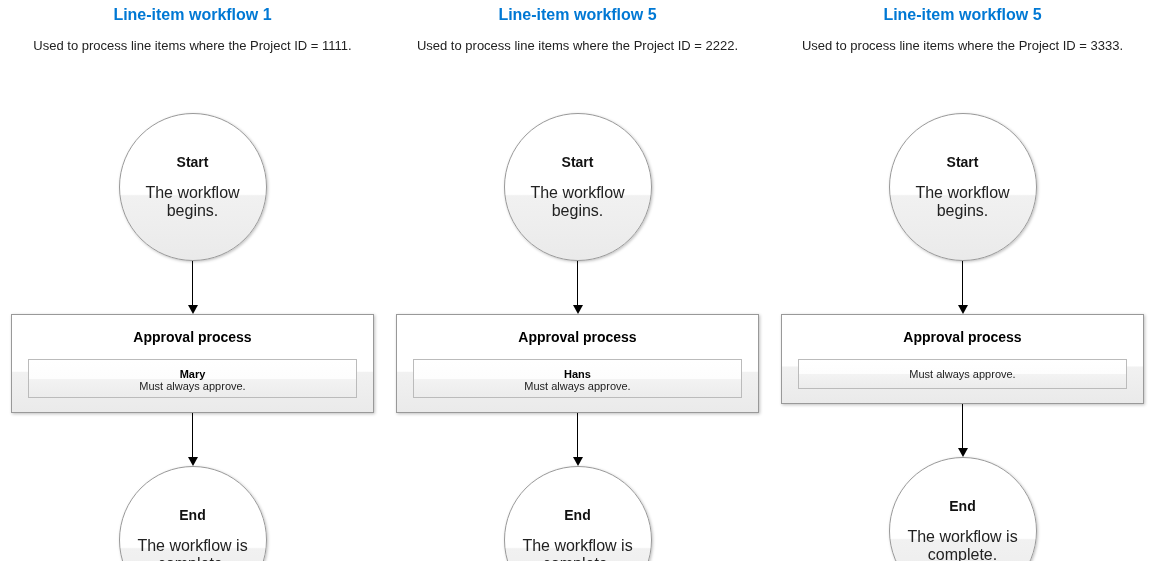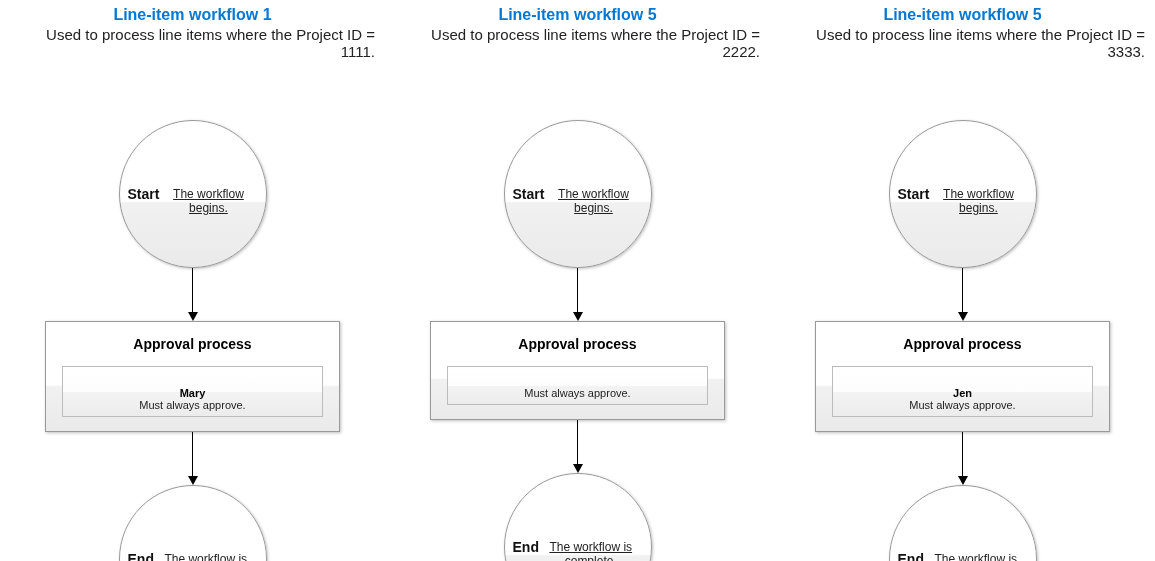--- a/index.html
+++ b/index.html
@@ -23,84 +23,84 @@
     align-items: center;
   }
   .col-title {
     font-size: 16px;
     font-weight: 700;
     color: #0078d4;
     text-align: center;
     cursor: pointer;
   }
   .col-sub {
-    font-size: 15px;
+    font-size: 13px;
     color: #222;
     text-align: right;
-    margin-top: 2px;
+    margin-top: 14px;
   }
   .spacer-top { height: 60px; }
   .circle {
     width: 148px;
     height: 148px;
     border-radius: 50%;
     border: 0.5px solid #999;
     background: linear-gradient(to bottom, #ffffff 0%, #ffffff 55%, #f1f1f1 56%, #eaeaea 100%);
     box-shadow: 1px 1px 3px rgba(0,0,0,0.25);
     display: flex;
+    flex-direction: column;
     align-items: center;
     justify-content: center;
     padding: 8px;
     text-align: center;
   }
   .circle .c-title {
     font-size: 14px;
     font-weight: 700;
     color: #111;
   }
   .circle .c-sub {
-    font-size: 12px;
+    font-size: 16px;
     color: #222;
     margin-top: 14px;
-    text-decoration: underline;
   }
   .arrow-wrap {
     display: flex;
     flex-direction: column;
     align-items: center;
   }
   .arrow-stem {
     width: 0;
     border-left: 1.2px solid #000;
     height: 45px;
   }
   .arrow-head {
     width: 0; height: 0;
     border-left: 5px solid transparent;
     border-right: 5px solid transparent;
     border-top: 9px solid #000;
     margin-top: -1px;
   }
   .approval-box {
-    width: 295px;
+    width: 363px;
     border: 0.5px solid #999;
     background: linear-gradient(to bottom, #ffffff 0%, #ffffff 58%, #f1f1f1 59%, #eaeaea 100%);
     box-shadow: 1px 1px 3px rgba(0,0,0,0.25);
     padding: 14px 16px 14px 16px;
     text-align: center;
   }
   .approval-box .ab-title {
     font-size: 14px;
     font-weight: 700;
     margin-bottom: 14px;
   }
   .approver-row {
     border: 0.5px solid #bbb;
     background: linear-gradient(to bottom, #ffffff 0%, #fdfdfd 50%, #f3f3f3 51%, #ececec 100%);
-    padding: 20px 6px 5px 6px;
+    padding: 8px 6px 5px 6px;
     min-height: 30px;
   }
   .approver-name {
     font-size: 11px;
     font-weight: 700;
   }
   .approver-rule {
     font-size: 11px;
     color: #222;
   }
@@ -155,20 +155,21 @@
     </div>
 
     <div class="arrow-wrap">
       <div class="arrow-stem"></div>
         <div class="arrow-head"></div>
     </div>
 
     <div class="approval-box">
       <div class="ab-title">Approval process</div>
       <div class="approver-row">
+        <div class="approver-name">Hans</div>
         <div class="approver-rule">Must always approve.</div>
       </div>
     </div>
 
     <div class="arrow-wrap">
       <div class="arrow-stem"></div>
         <div class="arrow-head"></div>
     </div>
 
     <div class="circle">
@@ -188,21 +189,20 @@
     </div>
 
     <div class="arrow-wrap">
       <div class="arrow-stem"></div>
         <div class="arrow-head"></div>
     </div>
 
     <div class="approval-box">
       <div class="ab-title">Approval process</div>
       <div class="approver-row">
-        <div class="approver-name">Jen</div>
         <div class="approver-rule">Must always approve.</div>
       </div>
     </div>
 
     <div class="arrow-wrap">
       <div class="arrow-stem"></div>
         <div class="arrow-head"></div>
     </div>
 
     <div class="circle">

